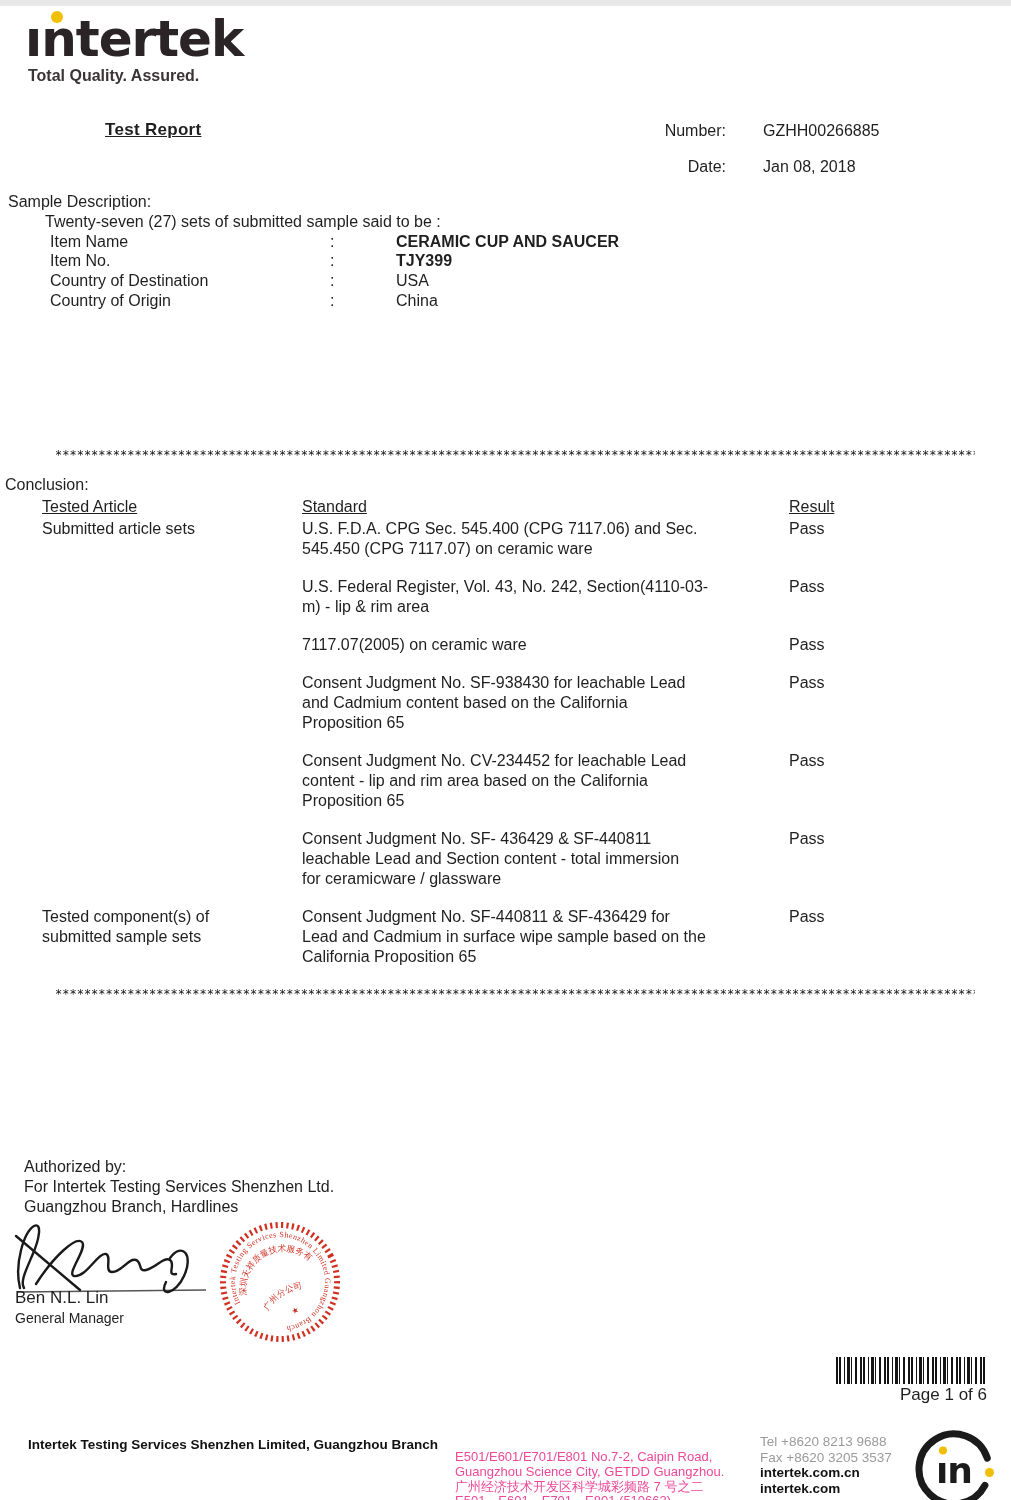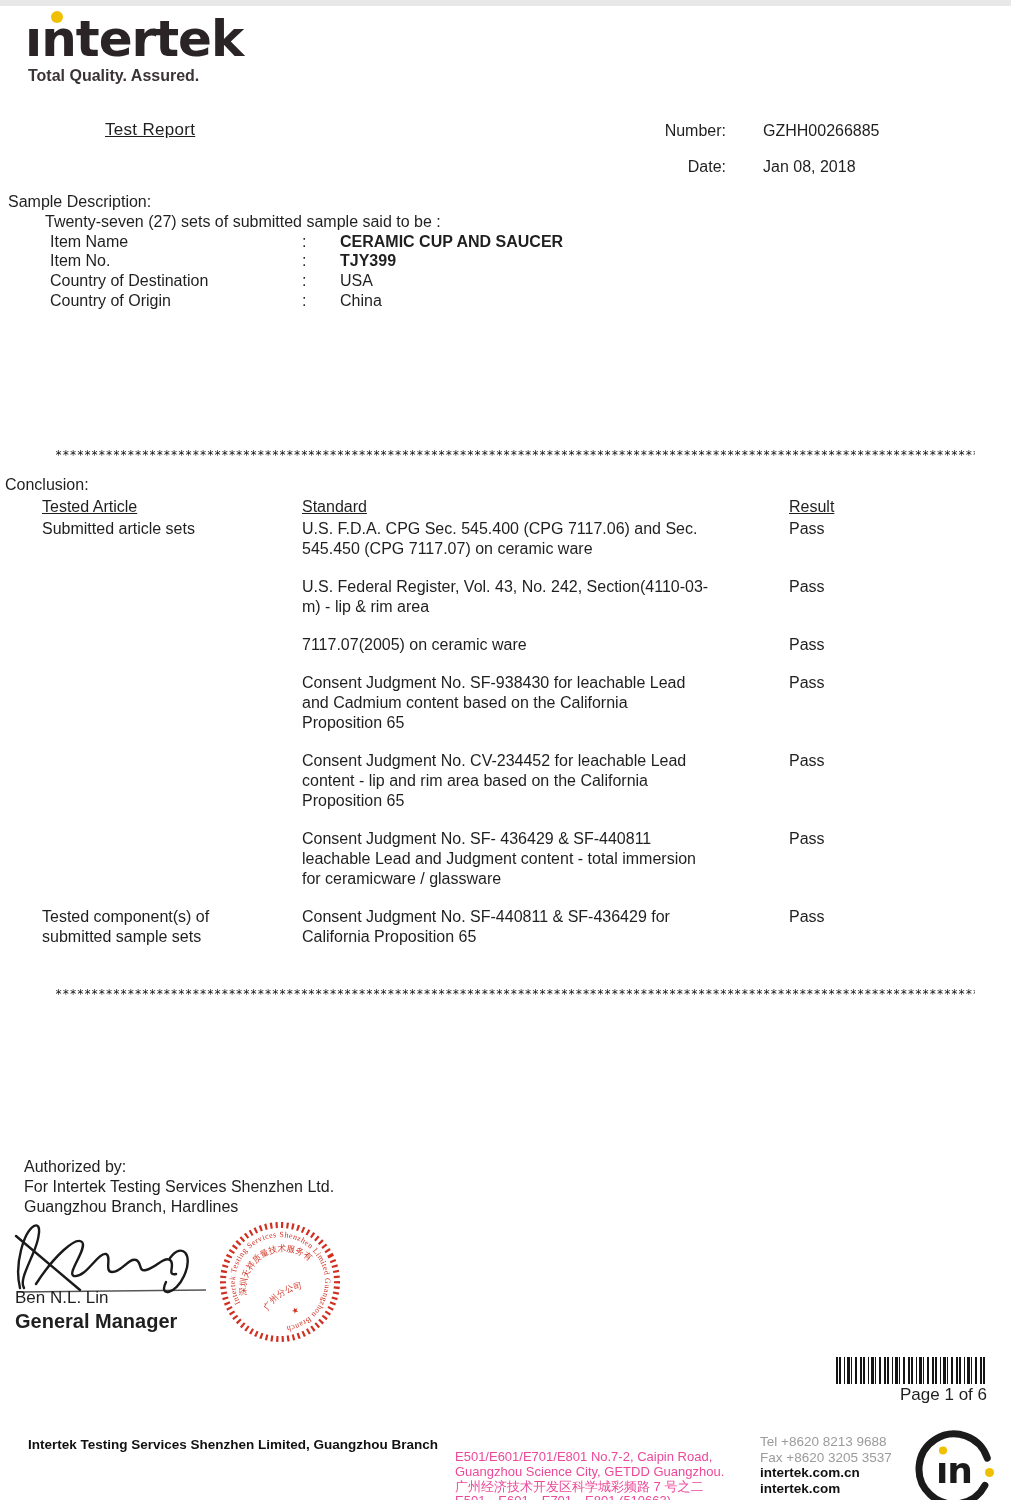--- a/index.html
+++ b/index.html
@@ -13,30 +13,30 @@
   .logo-wrap { position:absolute; left:25px; top:2px; width:260px; height:80px; }
   .logo-text {
     position:absolute; left:0; top:6px;
     font-family:"DejaVu Sans", sans-serif; font-weight:bold;
     font-size:50px; letter-spacing:-1px; color:#2b2426; line-height:1;
   }
   .logo-dot { position:absolute; left:26px; top:3px; width:12px; height:12px; border-radius:50%; }
   .tagline { position:absolute; left:28px; top:61px; font-size:16px; font-weight:bold; color:#3b3436; }
 
   .report-title {
-    position:absolute; left:105px; top:114px; font-size:17px; font-weight:normal;
+    position:absolute; left:105px; top:114px; font-size:17px; font-weight:bold;
     text-decoration:underline; letter-spacing:.3px;
   }
   .meta-label { position:absolute; width:78px; text-align:right; font-size:16px; }
   .meta-value { position:absolute; left:763px; font-size:16px; }
 
   
   .sample { position:absolute; left:8px; top:186px; font-size:16px; line-height:19.8px; width:720px; }
   .sample-intro { padding-left:37px; }
-  .sample-row { display:grid; grid-template-columns:252px 38px auto; padding-left:42px; }
+  .sample-row { display:grid; grid-template-columns:252px 38px auto; padding-left:42px;gap:28px; }
   .bold { font-weight:bold; }
 
   
   .sep {
     position:absolute; left:55px; width:920px; height:13px; overflow:hidden;
     font-family:"DejaVu Sans Mono", monospace; font-size:12px; line-height:13px;
     white-space:nowrap; color:#111;
   }
   .sep-top { top:443px; }
   .sep-bottom { top:982px; }
@@ -47,21 +47,21 @@
   .c-grid { display:grid; grid-template-columns:260px 487px auto; padding-left:42px; }
   .c-head { margin-bottom:2px; }
   .c-head span { text-decoration:underline; }
   .c-row { margin-bottom:18px; }
   .c-res { padding-left:0; }
 
   
   .auth { position:absolute; left:24px; top:1151px; font-size:16px; line-height:20px; }
   .sig-svg { position:absolute; left:6px; top:1206px; }
   .signer-name  { position:absolute; left:15px; top:1282px; font-size:17px; }
-  .signer-title { position:absolute; left:15px; top:1304px; font-size:20px;font-weight:bold; }
+  .signer-title { position:absolute; left:15px; top:1304px; font-size:14px; }
   .stamp-svg { position:absolute; left:214px; top:1210px; }
 
   
   .barcode {
     position:absolute; left:836px; top:1351px; width:150px; height:27px;
     background:repeating-linear-gradient(90deg,
       #141414 0 2px,#fff 2px 3px,#141414 3px 5px,#fff 5px 8px,
       #141414 8px 9px,#fff 9px 11px,#141414 11px 14px,#fff 14px 15px,
       #141414 15px 16px,#fff 16px 19px,#141414 19px 21px,#fff 21px 24px);
   }
@@ -174,33 +174,34 @@
         <div>content - lip and rim area based on the California</div>
         <div>Proposition 65</div>
       </div>
       <div class="c-res">Pass</div>
     </div>
 
     <div class="c-grid c-row">
       <div class="c-art"></div>
       <div class="c-std">
         <div>Consent Judgment No. SF- 436429 &amp; SF-440811</div>
-        <div>leachable Lead and Judgment content - total immersion</div>
+        <div>leachable Lead and Section content - total immersion</div>
         <div>for ceramicware / glassware</div>
       </div>
       <div class="c-res">Pass</div>
     </div>
 
     <div class="c-grid c-row">
       <div class="c-art">
         <div>Tested component(s) of</div>
         <div>submitted sample sets</div>
       </div>
       <div class="c-std">
         <div>Consent Judgment No. SF-440811 &amp; SF-436429 for</div>
+        <div>Lead and Cadmium in surface wipe sample based on the</div>
         <div>California Proposition 65</div>
       </div>
       <div class="c-res">Pass</div>
     </div>
   </div>
 
   <div class="auth">
     <div>Authorized by:</div>
     <div>For Intertek Testing Services Shenzhen Ltd.</div>
     <div>Guangzhou Branch, Hardlines</div>

